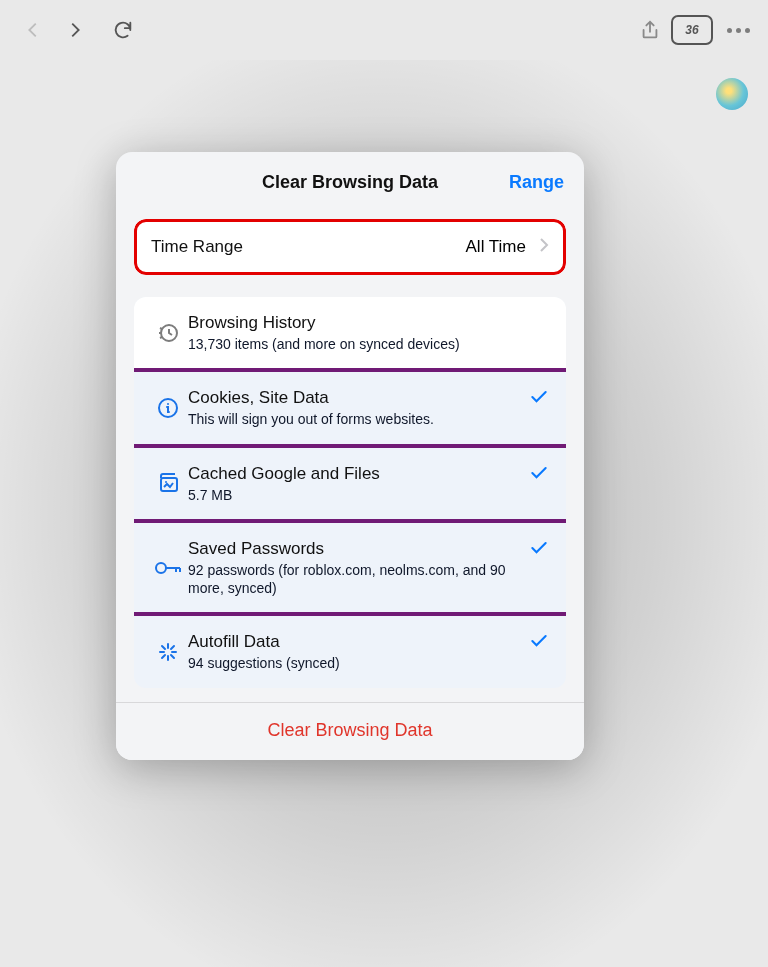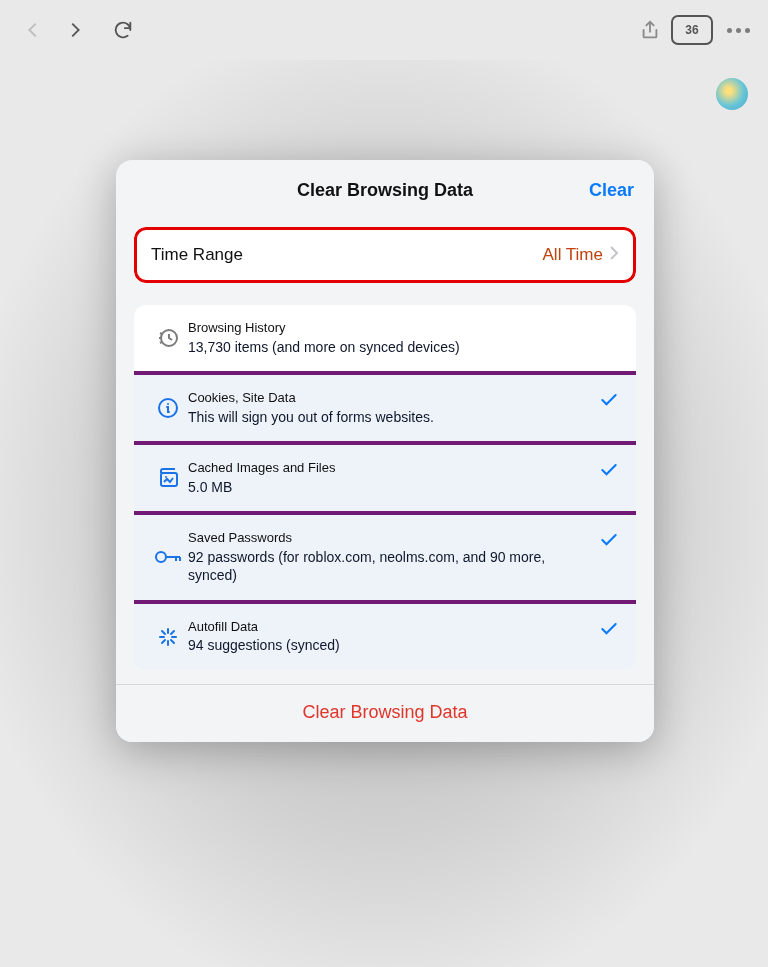--- a/index.html
+++ b/index.html
@@ -3,48 +3,48 @@
 <meta charset="utf-8">
 <style>
   * { box-sizing: border-box; margin: 0; padding: 0; }
   html, body { width: 768px; height: 967px; font-family: -apple-system, "Helvetica Neue", Arial, sans-serif; background: #e9e9e9; position: relative; overflow: hidden; }
 
   
   .toolbar { display: flex; align-items: center; padding: 8px 12px; height: 60px; }
   .tool-btn { width: 42px; height: 42px; display:flex; align-items:center; justify-content:center; color:#7d7d7d; }
   .tool-btn svg { stroke: currentColor; fill:none; stroke-width:2; }
   .tool-spacer { flex: 1; }
-  .tab-count-box { width:52px; height:30px; border:2px solid #555; border-radius:7px; display:flex; align-items:center; justify-content:center; font-size:12px; font-weight:600; color:#555; }
+  .tab-count-box { width:52px; height:30px; border:2px solid #555; border-radius:7px; display:flex; align-items:center; justify-content:center; font-size:12px; font-weight:600; color:#555;font-style:italic; }
   .dots { display:flex; gap:4px; margin-left:14px; margin-right:6px;}
   .dots span{ width:5px; height:5px; border-radius:50%; background:#7d7d7d; }
 
   .avatar { position:absolute; top:78px; right:20px; width:32px; height:32px; border-radius:50%; background: radial-gradient(circle at 40% 40%, #ffe07a 10%, #67c5d8 55%, #4aa6c9 100%); }
 
   
   .shadow { position:absolute; top:60px; left:0; right:0; bottom:0; background: radial-gradient(ellipse at center, rgba(0,0,0,0.22) 10%, rgba(0,0,0,0.10) 50%, rgba(0,0,0,0.0) 78%); pointer-events:none;}
 
   
-  .modal { position:absolute; left:116px; top:160px; width:538px; background:#f3f4f6; border-radius:16px; box-shadow: 0 8px 40px rgba(0,0,0,0.25); overflow:hidden; }
+  .modal { position:absolute; left:116px; top:152px; width:468px; background:#f3f4f6; border-radius:16px; box-shadow: 0 8px 40px rgba(0,0,0,0.25); overflow:hidden; }
   .modal-header { position:relative; text-align:center; padding:20px 0 26px 0; }
   .modal-title { font-size:18px; font-weight:700; color:#111; }
   .done-btn { position:absolute; right:20px; top:20px; color:#0a7aff; font-size:18px; font-weight:600; }
 
   .section { padding: 0 18px; }
   .cell-group { background:#fff; border-radius:12px; overflow:hidden; margin-bottom:18px; }
   .cell { display:flex; padding:15px 14px; border-top:1px solid #e6e6e8; position:relative;}
   .cell:first-child { border-top:none; }
   .cell.highlight { border:3px solid #e30000; border-radius:12px; }
   .cell-label { font-size:17px; color:#111; flex:1; }
-  .cell-value { font-size:17px; color:#c2410c; margin-right:6px; }
+  .cell-value { font-size:17px; color:#000000; margin-right:13px; }
   .chev { color:#c4c4c8; }
 
   .item-icon { width:40px; display:flex; align-items:center; justify-content:center; color:#1a73e8; flex-shrink:0; }
   .item-icon.gray { color:#7d7d7d; }
   .item-body { flex:1; min-width:0; padding-right:6px;}
-  .item-title { font-size:13px; color:#111; line-height:1.3; }
+  .item-title { font-size:17px; color:#111; line-height:1.3; }
   .item-sub { font-size:14px; color:#0f172a; line-height:1.3; margin-top:1px;}
   .check { color:#0a7aff; width:26px; text-align:center; font-size:20px; }
 
   .group2 { background:#eef3fa; border-radius:12px; overflow:hidden; margin-bottom:14px; }
   .group2 .cell:first-child { background:#fff; }
   .group2 .cell { border-top:4px solid #701a75; }
   .group2 .cell:first-child { border-top:none; }
 
   .footnote { font-size:14px; color:#8e8e93; padding: 0 4px 16px 4px; line-height:1.45;}
   .footnote a { color:#1a73e8; text-decoration:none; }
@@ -87,21 +87,21 @@
       <span></span>
     </div>
 </div>
 
 <div class="avatar"></div>
 <div class="shadow"></div>
 
 <div class="modal">
   <div class="modal-header">
     <div class="modal-title">Clear Browsing Data</div>
-    <div class="done-btn">Clear</div>
+    <div class="done-btn">Range</div>
   </div>
 
   <div class="section">
 
     <div class="cell-group" style="margin-bottom:22px;">
       <div class="cell highlight">
         <div class="cell-label">Time Range</div>
         <div class="cell-value">All Time</div>
         <div class="chev">
           <svg width="10" height="16" viewBox="0 0 10 16">
@@ -147,22 +147,22 @@
 
       <div class="cell">
         <div class="item-icon">
           <svg width="26" height="24" viewBox="0 0 26 24" fill="none" stroke="currentColor" stroke-width="2">
               <rect x="6" y="7" width="16" height="13" rx="2"></rect>
               <path d="M6 7V5a2 2 0 0 1 2-2h12M9 16l3-3 3 3 3-4"></path>
               <circle cx="11" cy="11" r="1" fill="currentColor" stroke="none"></circle>
             </svg>
         </div>
         <div class="item-body">
-          <div class="item-title">Cached Images and Files</div>
-          <div class="item-sub">5.0 MB</div>
+          <div class="item-title">Cached Google and Files</div>
+          <div class="item-sub">5.7 MB</div>
         </div>
         <div class="check">
           <svg width="20" height="20" viewBox="0 0 24 24">
               <path d="M4 12l5 5L20 6" stroke="#0a7aff" fill="none" stroke-width="2.5" stroke-linecap="round"></path>
             </svg>
         </div>
       </div>
 
       <div class="cell">
         <div class="item-icon">

